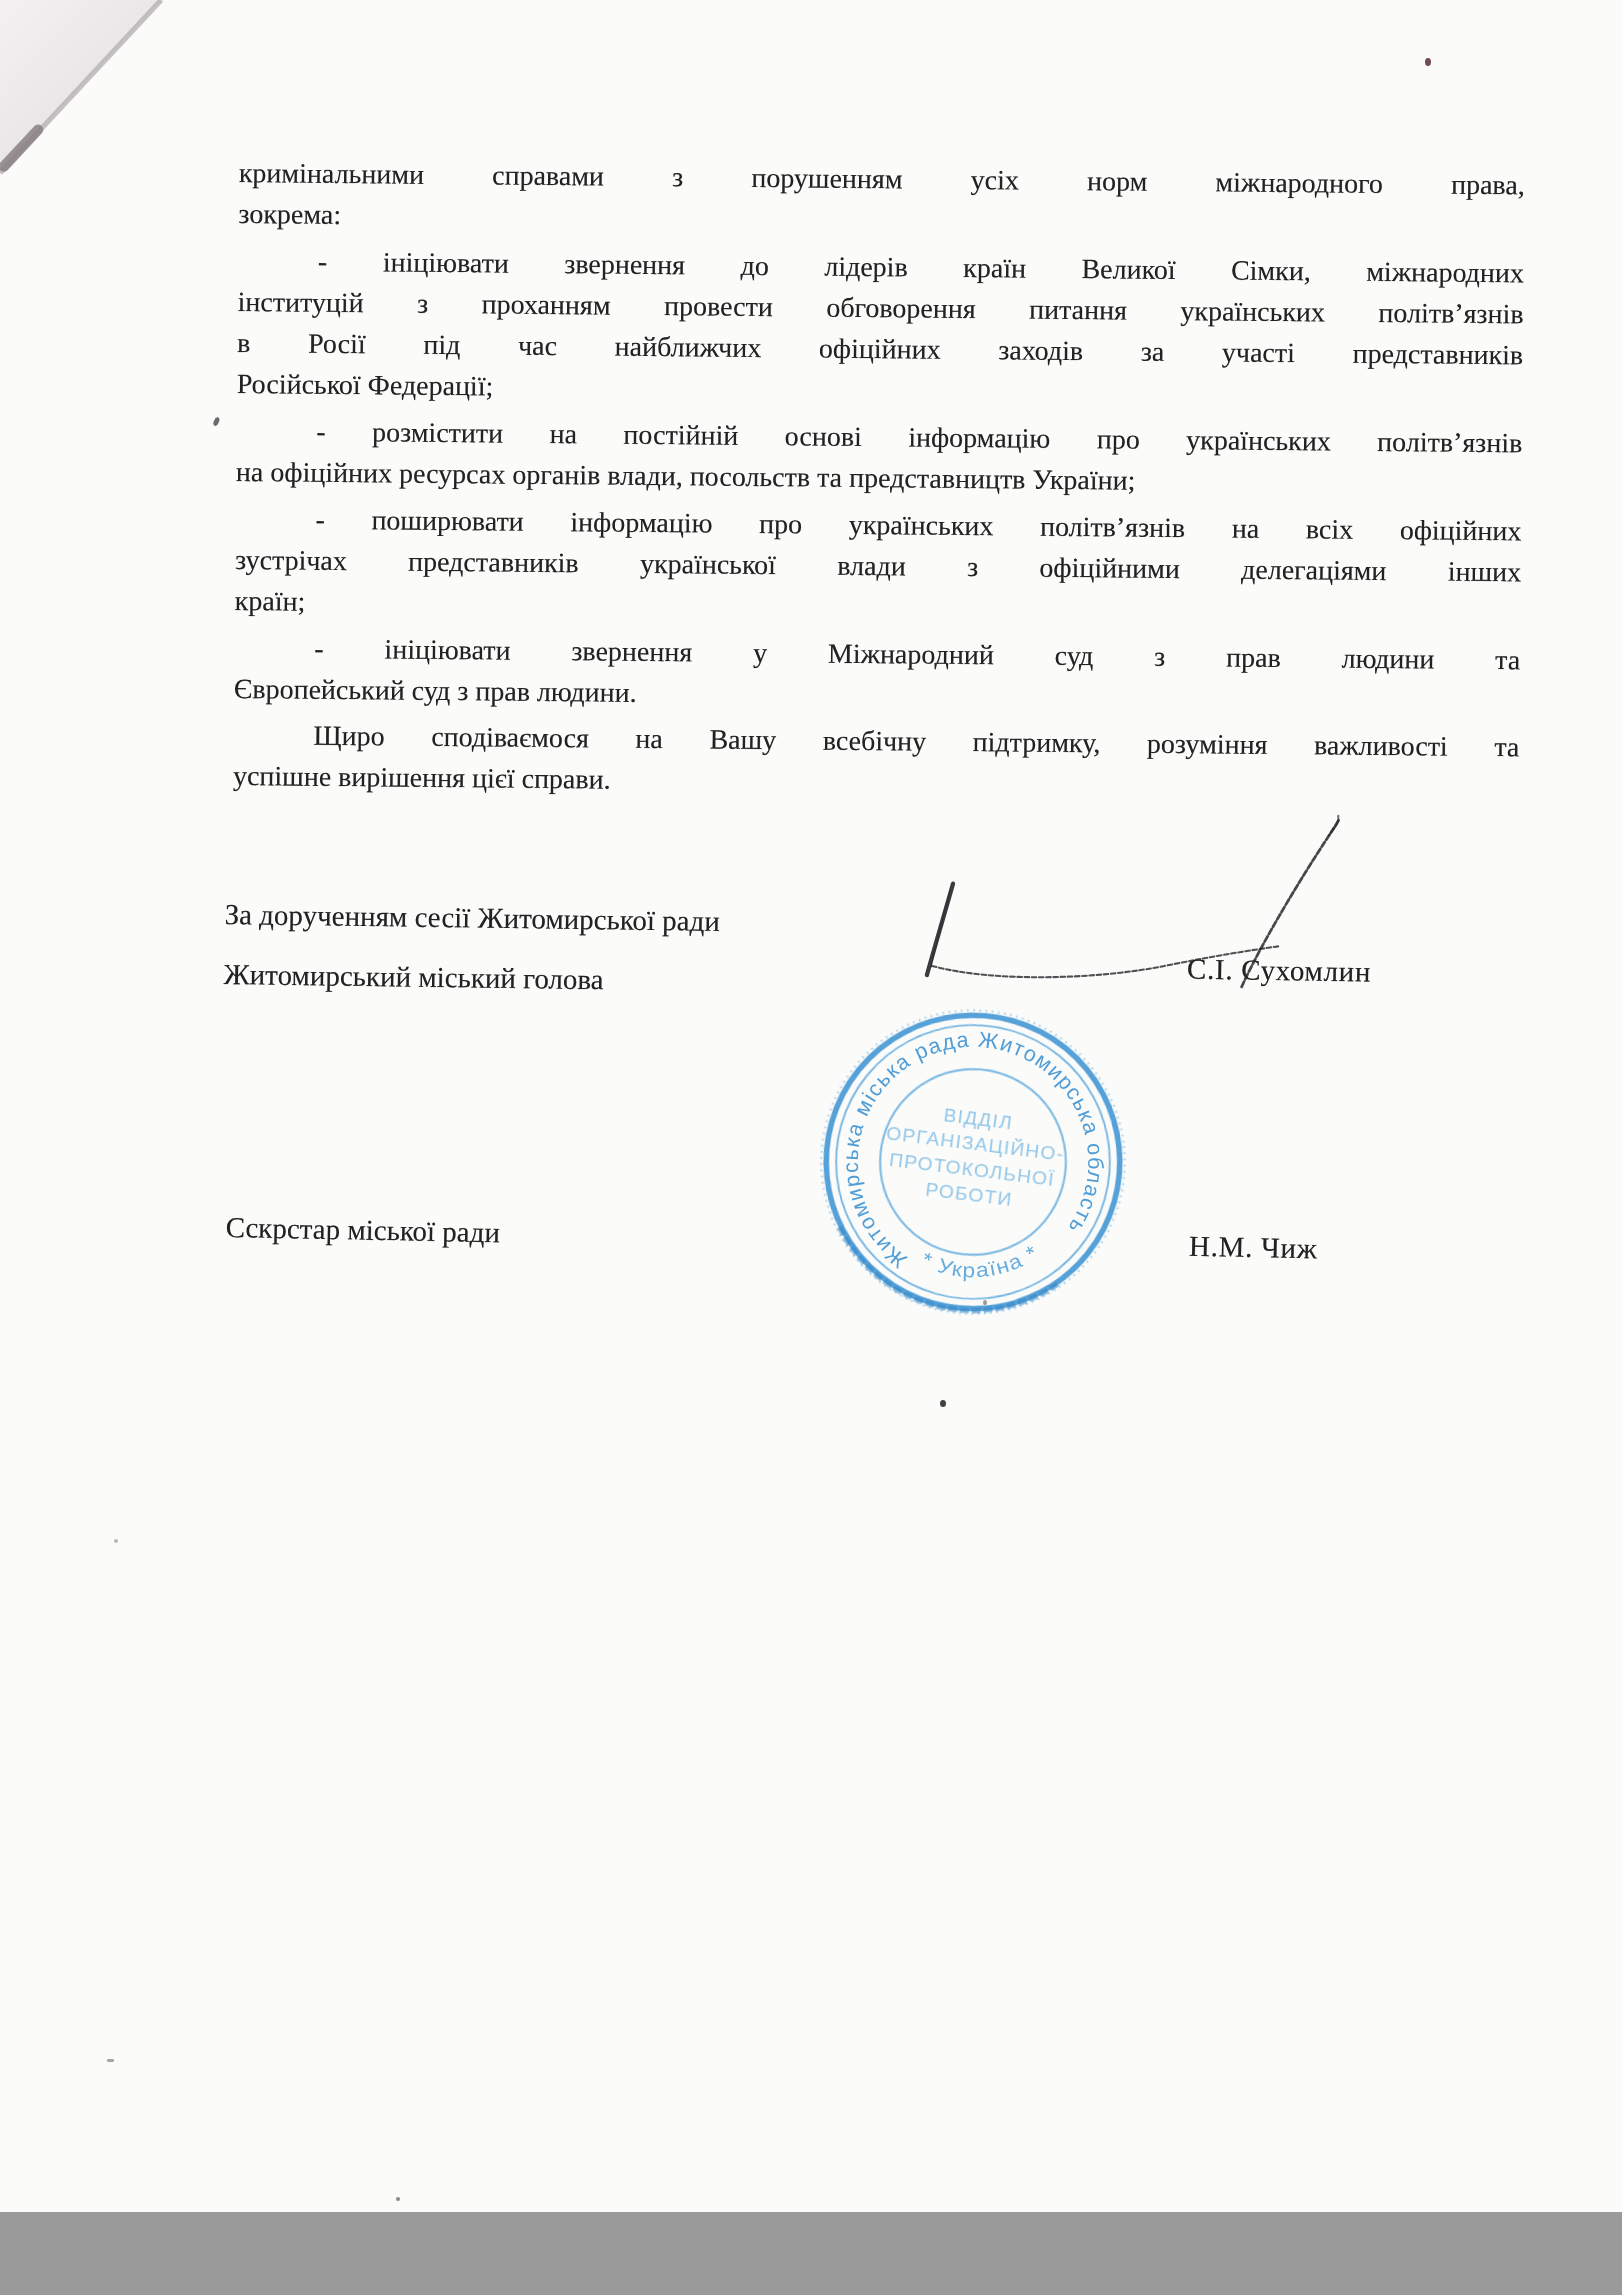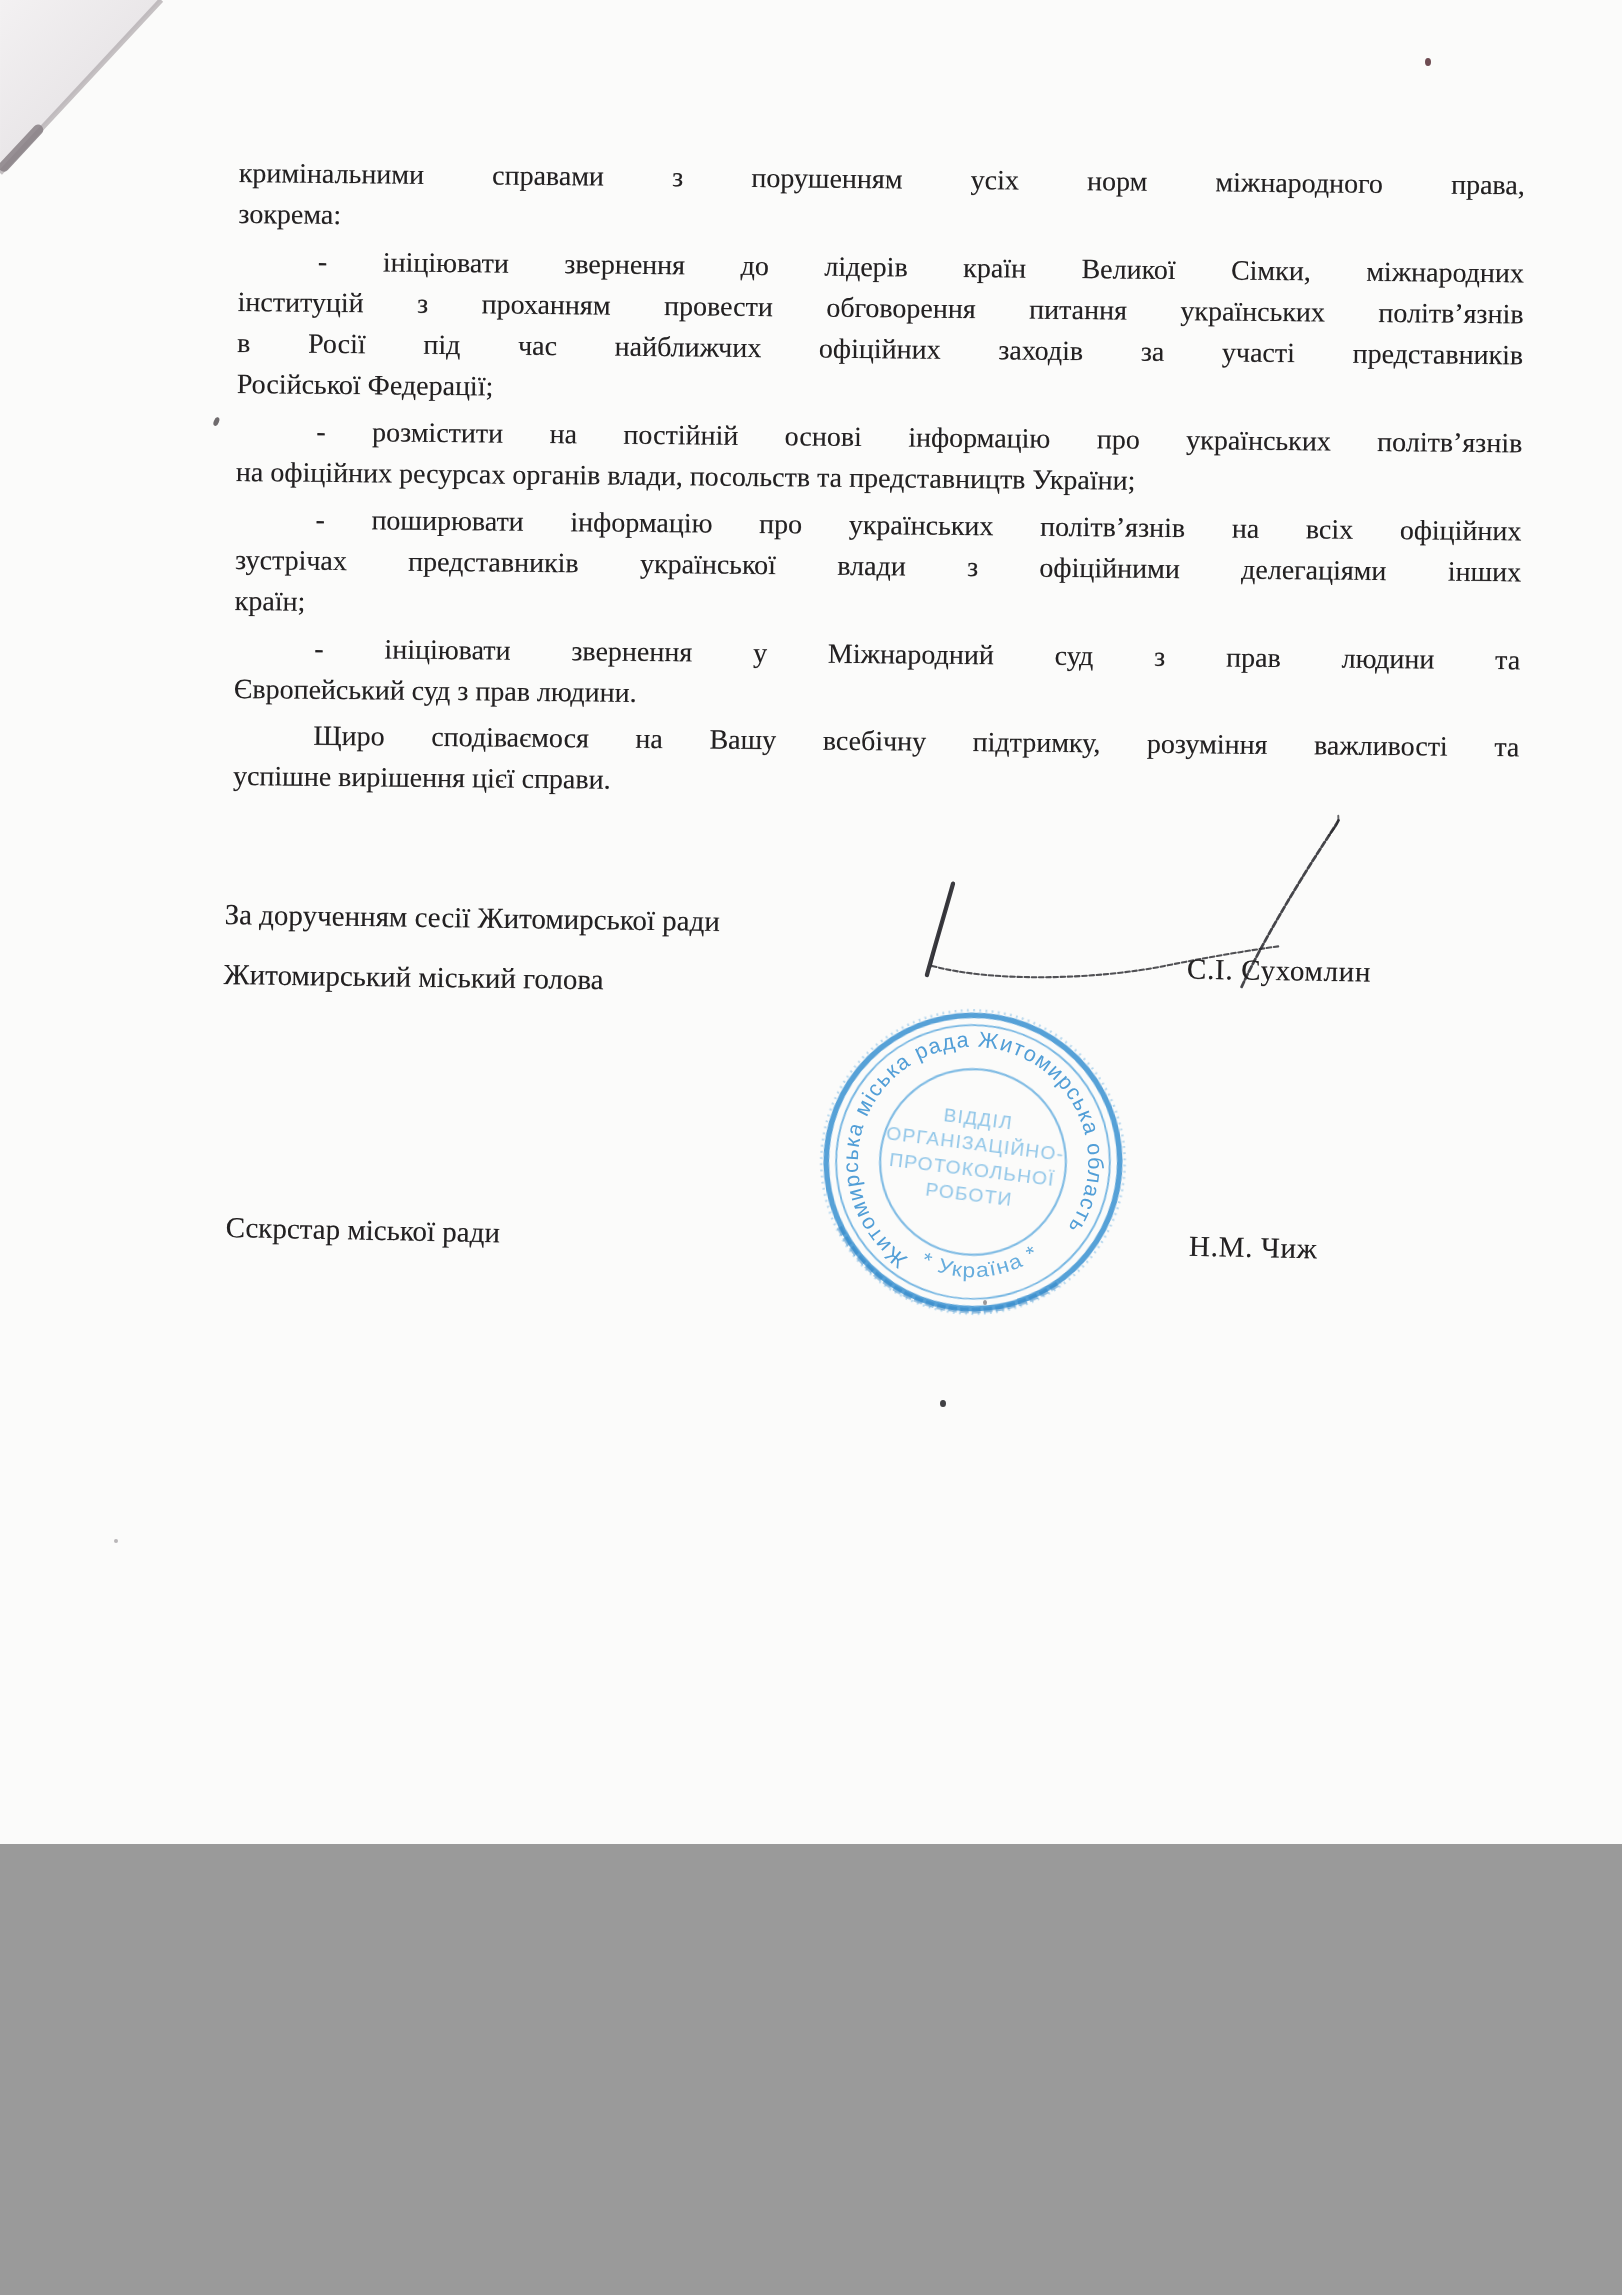--- a/index.html
+++ b/index.html
@@ -1,17 +1,17 @@
 <!DOCTYPE html>
 <html style="font-size:10.5px"><head>
 <meta charset="utf-8">
 <style>
   html,body{margin:0;padding:0;background:#9a9a9a;}
   .page{
-    position:relative;width:1623px;height:1844px;margin:0 auto;
+    position:relative;width:1623px;height:2212px;margin:0 auto;
     background:#fbfbfa;overflow:hidden;
     font-family:"Liberation Serif",serif;color:#232122;
   }
   
   .doc-text{
     position:absolute;left:239px;top:152px;width:1286px;
     font-size:28px;line-height:41px;
     transform:rotate(.55deg);transform-origin:0 0;
     text-shadow:0.2px 0.2px 0.3px rgba(35,33,34,.4);
   }

